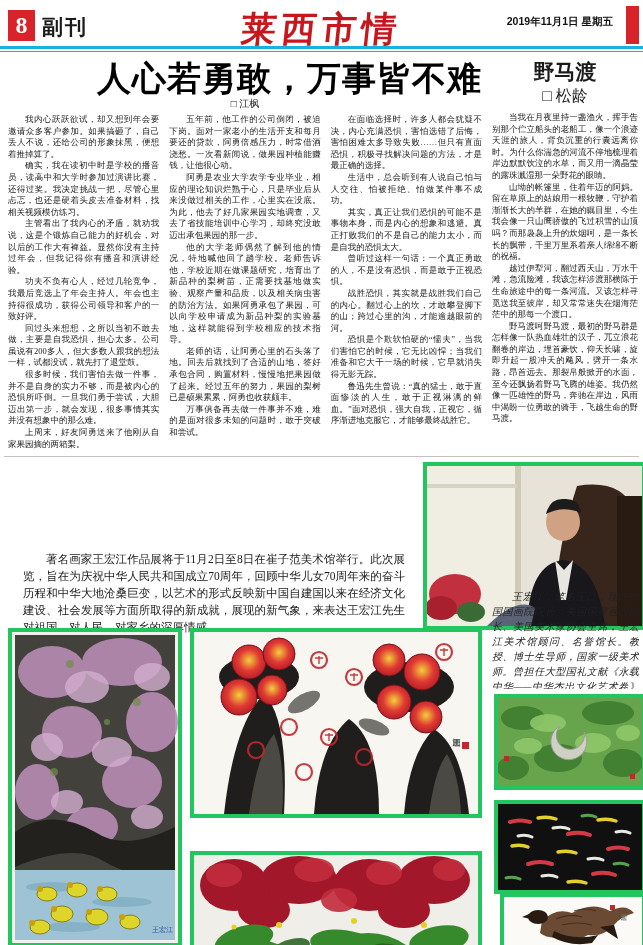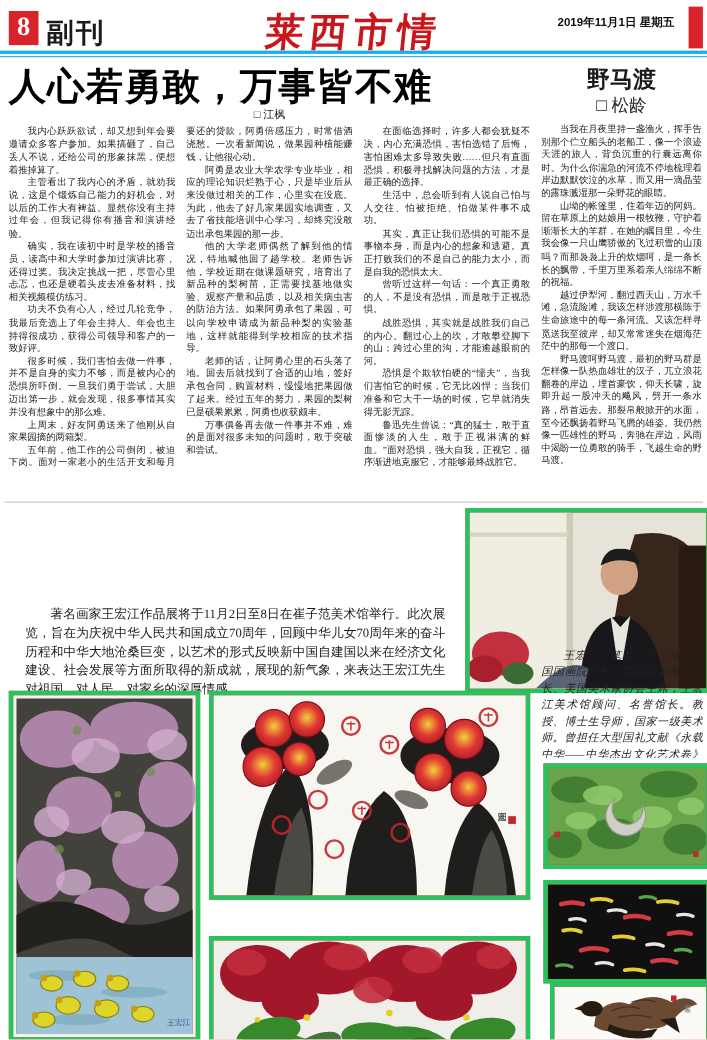--- a/index.html
+++ b/index.html
@@ -3,32 +3,32 @@
 <meta charset="utf-8">
 <style>
   html,body{margin:0;padding:0;background:#ffffff;}
   #page{position:relative;width:643px;height:945px;background:#ffffff;overflow:hidden;
         font-family:"Liberation Serif","DejaVu Serif",serif;color:#1a1a1a;}
   
   .pagenum{position:absolute;left:8px;top:10px;width:27px;height:31px;background:#d8232a;
            color:#fff;font-family:"Liberation Serif",serif;font-weight:bold;font-size:24px;
            display:flex;align-items:center;justify-content:center;}
   .section{position:absolute;left:42px;top:13px;font-family:"Liberation Sans","DejaVu Sans",sans-serif;
-           font-weight:bold;font-size:25px;letter-spacing:2px;}
+           font-weight:bold;font-size:21px;letter-spacing:2px;}
   .masthead{position:absolute;left:0;top:6px;width:643px;text-align:center;color:#c8161d;
             font-weight:900;font-size:35px;letter-spacing:5px;transform:skewX(-6deg);
             font-family:"DejaVu Serif","Liberation Serif",serif;}
   .dateline{position:absolute;right:30px;top:14px;text-align:left;font-size:10.5px;line-height:14px;
             font-family:"Liberation Sans","DejaVu Sans",sans-serif;color:#111;}
   .dateline .d1{font-weight:bold;}
   .redbar{position:absolute;right:4px;top:6px;width:13px;height:38px;background:#d8232a;}
   .cyanrule{position:absolute;left:0px;top:46px;width:643px;border-top:3px solid #17b2e2;}
   .cyanrule2{position:absolute;left:0px;top:51px;width:643px;border-top:1px solid #17b2e2;}
   
-  .main-title{position:absolute;left:8px;top:56px;width:474px;text-align:left;
+  .main-title{position:absolute;left:8px;top:56px;width:474px;text-align:right;
               font-family:"Liberation Sans","DejaVu Sans",sans-serif;font-weight:900;
               font-size:34px;letter-spacing:1px;color:#000;}
   .main-byline{position:absolute;left:8px;top:97px;width:474px;text-align:center;font-size:10px;color:#222;}
   .main-body{position:absolute;left:8px;top:114px;width:474px;height:342px;overflow:hidden;
              column-count:3;column-gap:10px;font-size:8.5px;line-height:11.6px;text-align:justify;}
   .main-body p,.side-body p{margin:0;text-indent:2em;}
   .side-title{position:absolute;left:492px;top:58px;width:146px;text-align:center;
               font-family:"Liberation Sans","DejaVu Sans",sans-serif;font-weight:900;font-size:21px;}
   .side-byline{position:absolute;left:492px;top:86px;width:146px;text-align:center;font-size:16px;color:#222;}
   .side-body{position:absolute;left:492px;top:112px;width:146px;height:338px;overflow:hidden;
@@ -60,23 +60,24 @@
     <div class="d1">2019年11月1日 星期五</div>
   </div>
   <div class="redbar"></div>
   <div class="cyanrule"></div>
   <div class="cyanrule2"></div>
 
   <div class="main-title">人心若勇敢，万事皆不难</div>
   <div class="main-byline">□ 江枫</div>
   <div class="main-body">
       <p>我内心跃跃欲试，却又想到年会要邀请众多客户参加。如果搞砸了，自己丢人不说，还给公司的形象抹黑，便想着推掉算了。</p>
+      <p>确实，我在读初中时是学校的播音员，读高中和大学时参加过演讲比赛，还得过奖。我决定挑战一把，尽管心里忐忑，也还是硬着头皮去准备材料，找相关视频模仿练习。</p>
       <p>主管看出了我内心的矛盾，就劝我说，这是个锻炼自己能力的好机会，对以后的工作大有裨益。显然你没有主持过年会，但我记得你有播音和演讲经验。</p>
-      <p>确实，我在读初中时是学校的播音员，读高中和大学时参加过演讲比赛，还得过奖。我决定挑战一把，尽管心里忐忑，也还是硬着头皮去准备材料，找相关视频模仿练习。</p>
       <p>功夫不负有心人，经过几轮竞争，我最后竞选上了年会主持人。年会也主持得很成功，获得公司领导和客户的一致好评。</p>
+      <p>回过头来想想，之所以当初不敢去做，主要是自我恐惧，担心太多。公司虽说有200多人，但大多数人跟我的想法一样，试都没试，就先打了退堂鼓。</p>
       <p>很多时候，我们害怕去做一件事，并不是自身的实力不够，而是被内心的恐惧所吓倒。一旦我们勇于尝试，大胆迈出第一步，就会发现，很多事情其实并没有想象中的那么难。</p>
       <p>上周末，好友阿勇送来了他刚从自家果园摘的两箱梨。</p>
       <p>五年前，他工作的公司倒闭，被迫下岗。面对一家老小的生活开支和每月要还的贷款，阿勇倍感压力，时常借酒浇愁。一次看新闻说，做果园种植能赚钱，让他很心动。</p>
       <p>阿勇是农业大学农学专业毕业，相应的理论知识烂熟于心，只是毕业后从来没做过相关的工作，心里实在没底。为此，他去了好几家果园实地调查，又去了省技能培训中心学习，却终究没敢迈出承包果园的那一步。</p>
       <p>他的大学老师偶然了解到他的情况，特地喊他回了趟学校。老师告诉他，学校近期在做课题研究，培育出了新品种的梨树苗，正需要找基地做实验、观察产量和品质，以及相关病虫害的防治方法。如果阿勇承包了果园，可以向学校申请成为新品种梨的实验基地，这样就能得到学校相应的技术指导。</p>
       <p>老师的话，让阿勇心里的石头落了地。回去后就找到了合适的山地，签好承包合同，购置材料，慢慢地把果园做了起来。经过五年的努力，果园的梨树已是硕果累累，阿勇也收获颇丰。</p>
       <p>万事俱备再去做一件事并不难，难的是面对很多未知的问题时，敢于突破和尝试。</p>
       <p>在面临选择时，许多人都会犹疑不决，内心充满恐惧，害怕选错了后悔，害怕困难太多导致失败……但只有直面恐惧，积极寻找解决问题的方法，才是最正确的选择。</p>
       <p>生活中，总会听到有人说自己怕与人交往、怕被拒绝、怕做某件事不成功。</p>
       <p>其实，真正让我们恐惧的可能不是事物本身，而是内心的想象和逃避。真正打败我们的不是自己的能力太小，而是自我的恐惧太大。</p>

